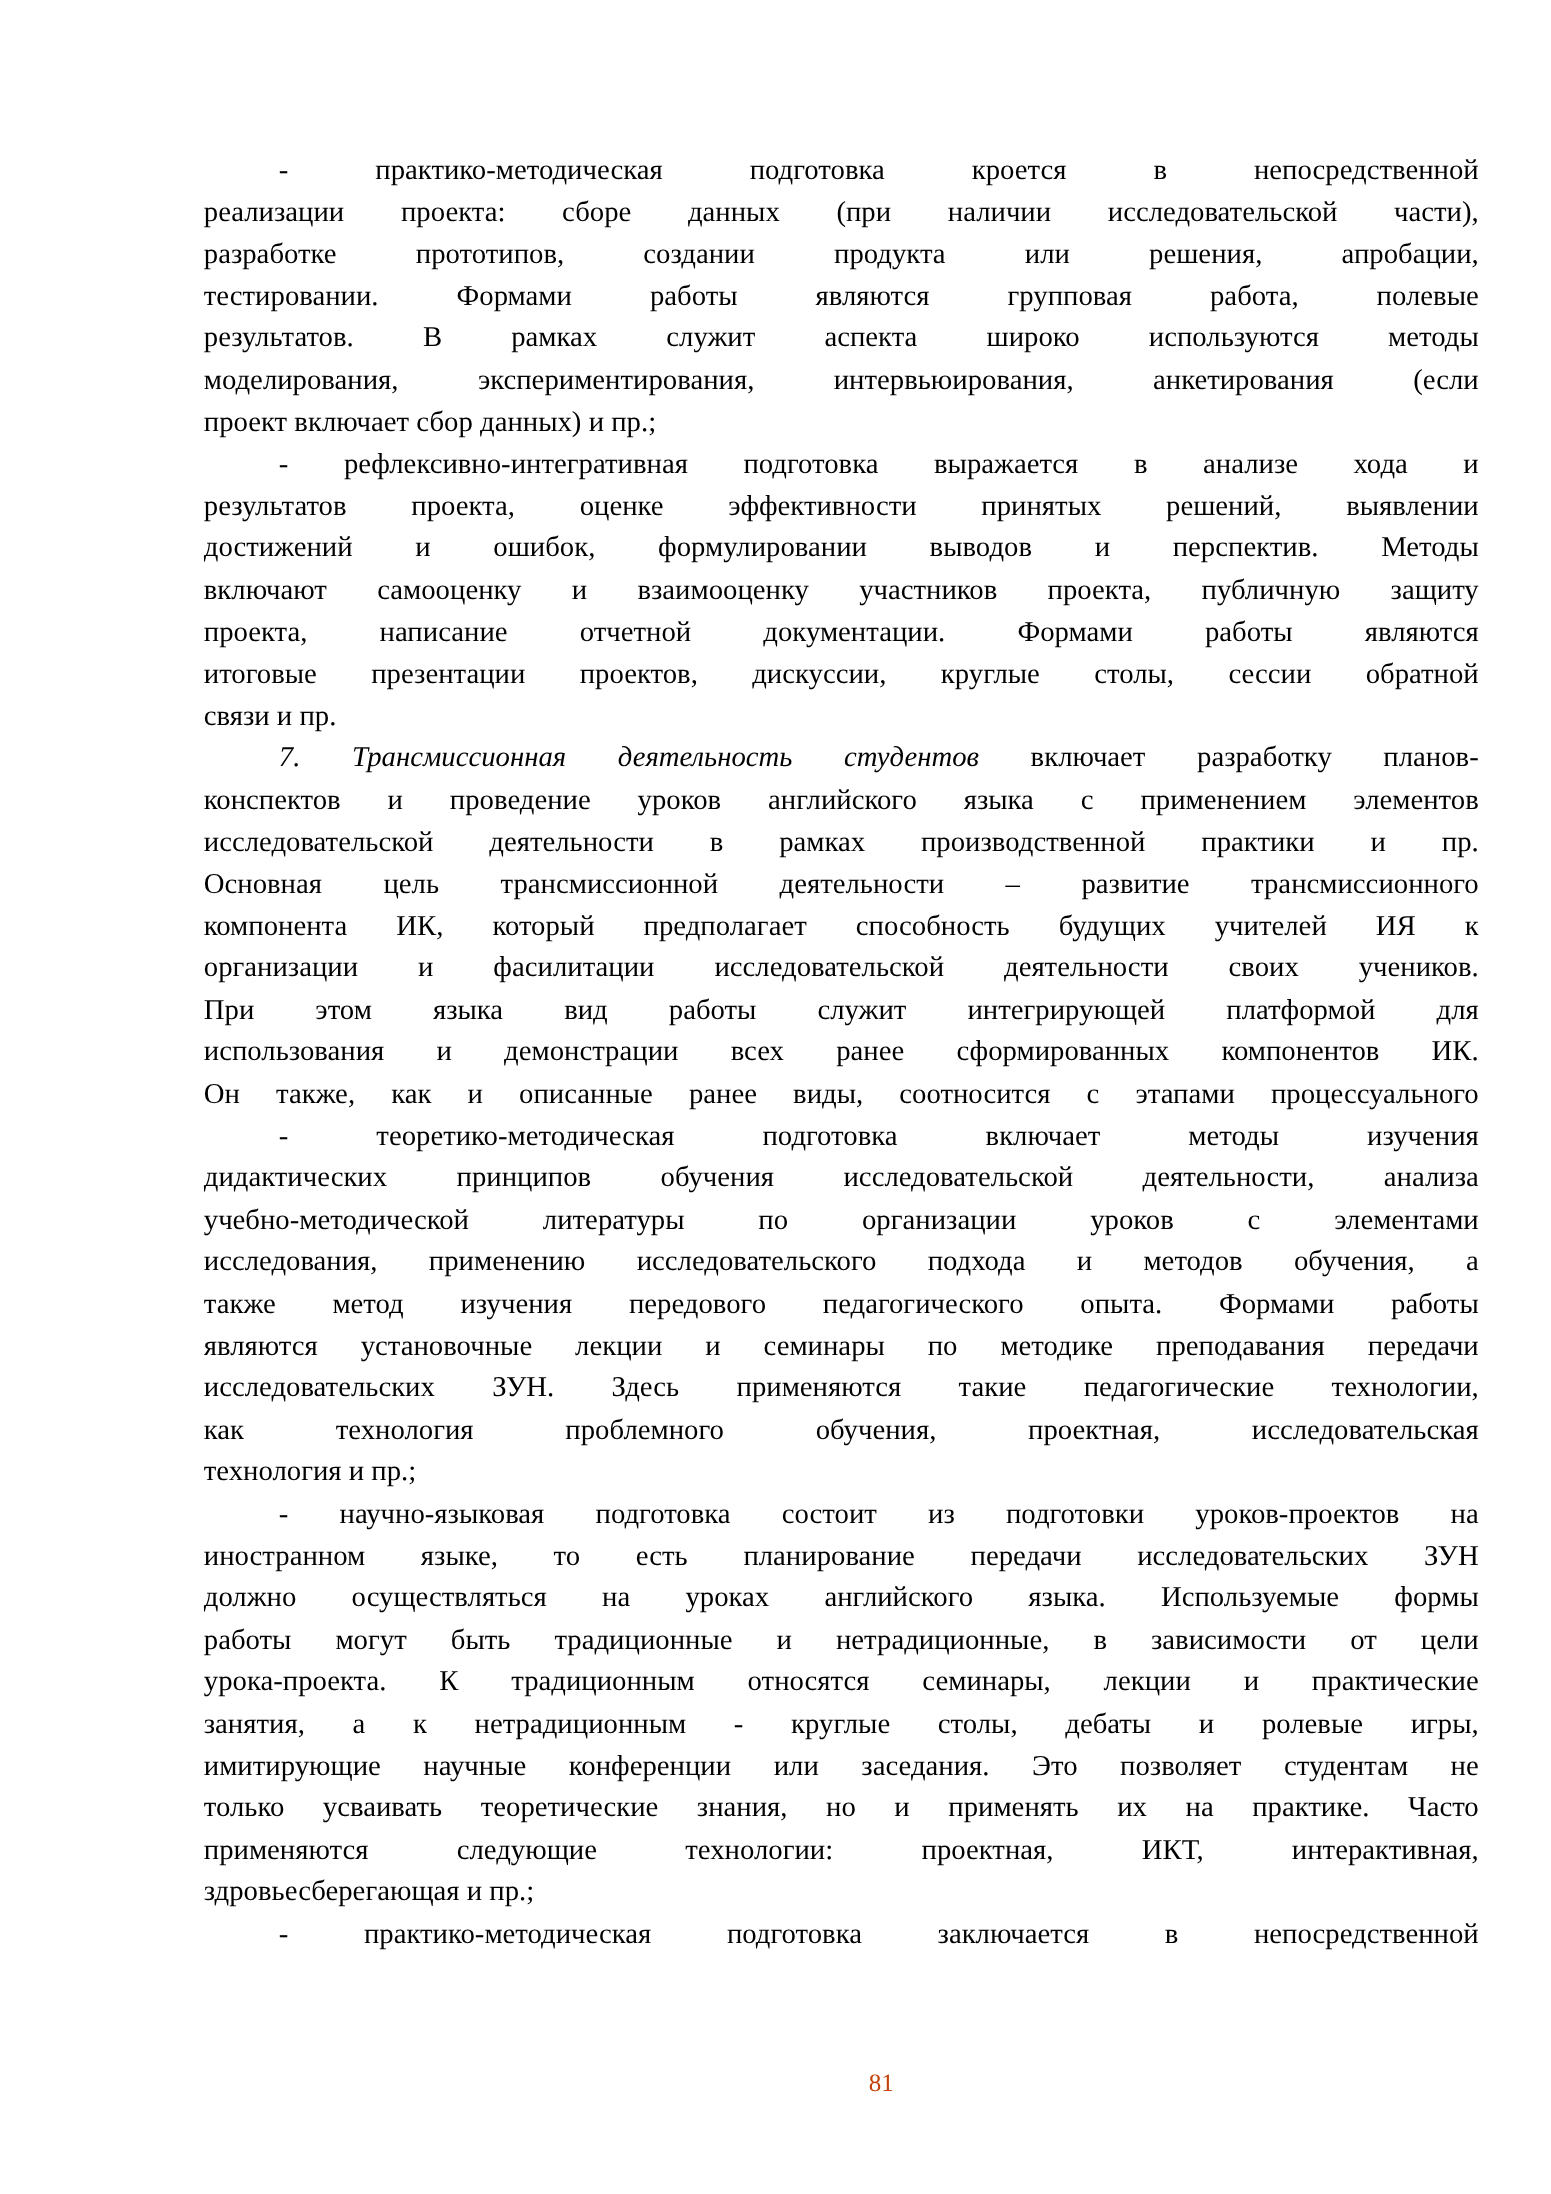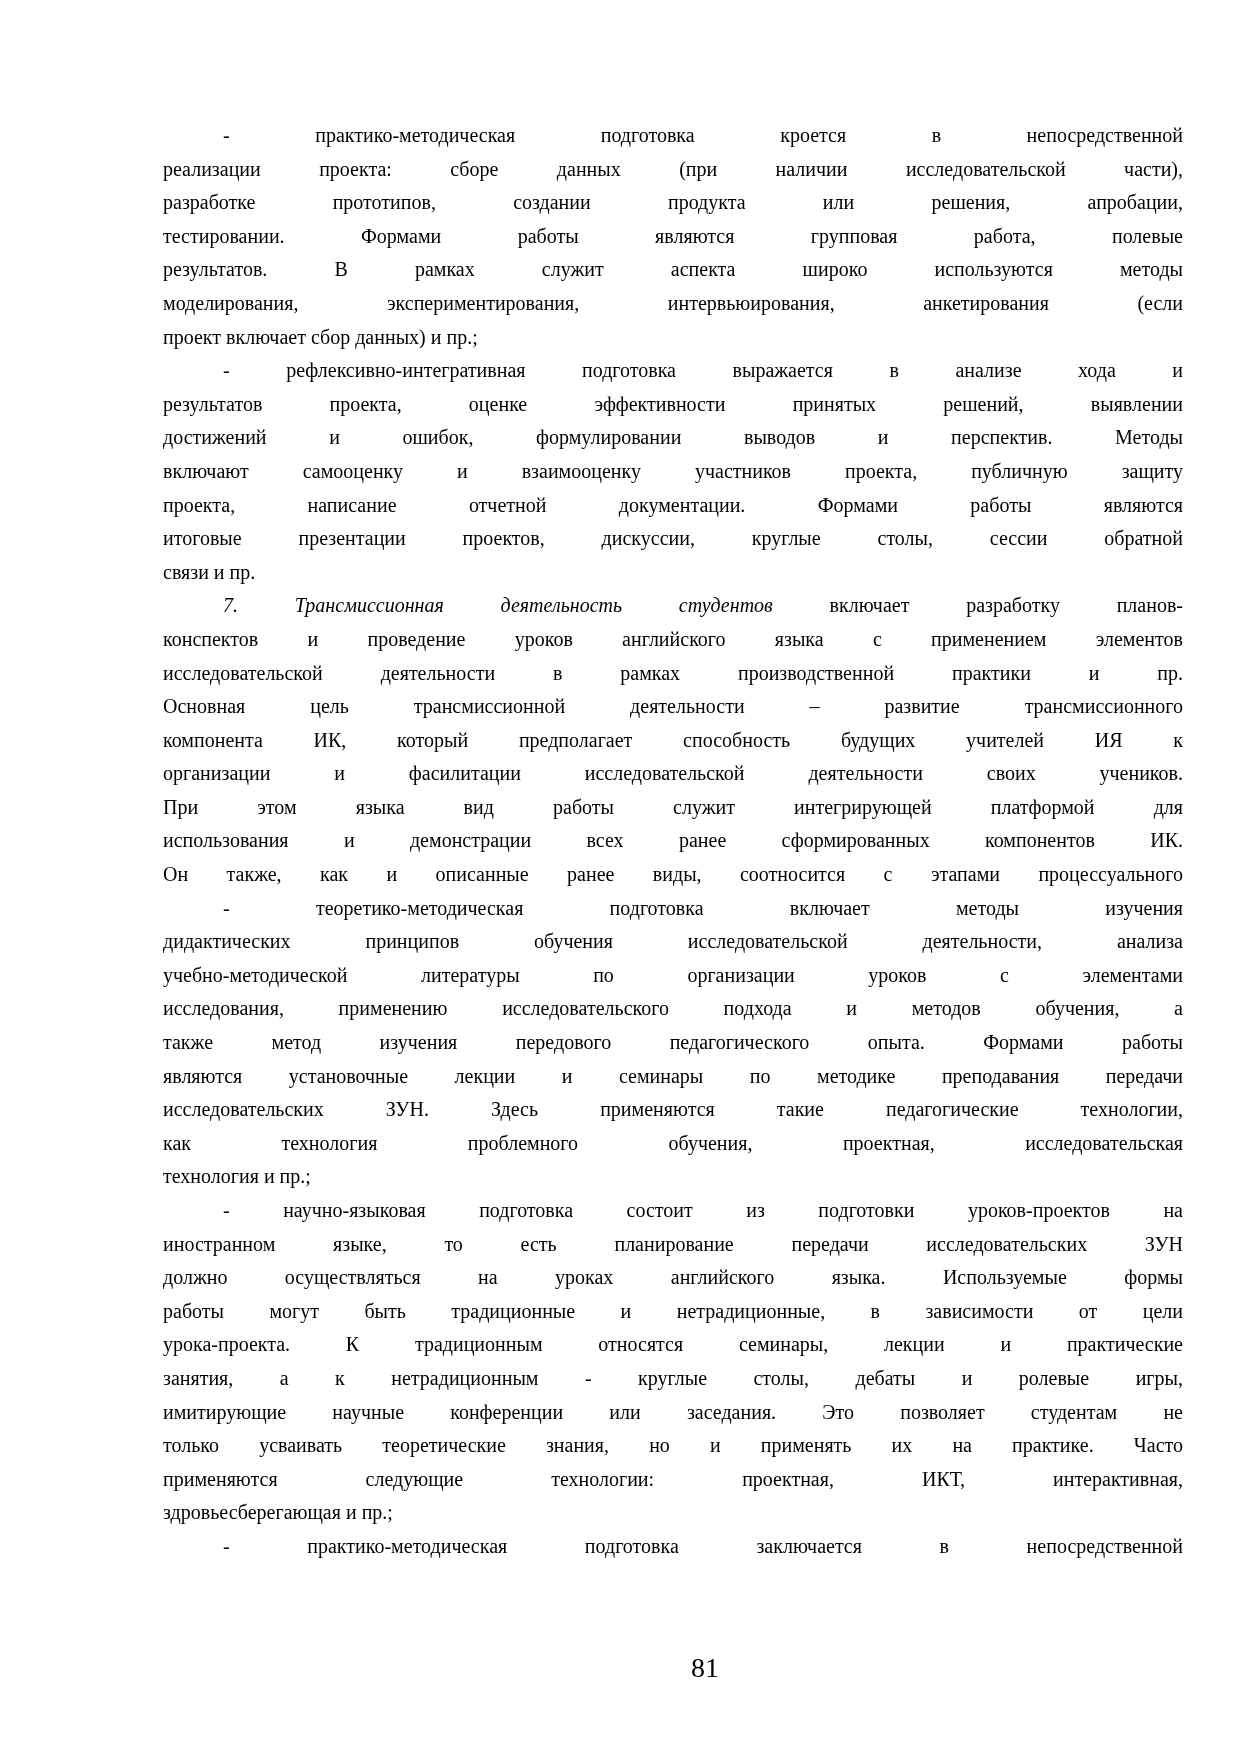--- a/index.html
+++ b/index.html
@@ -14,21 +14,21 @@
     background: #ffffff;
     color: #000000;
     font-family: "Liberation Serif", "DejaVu Serif", serif;
     overflow: hidden;
   }
   .textblock {
     position: absolute;
     left: 163px;
     top: 119px;
     width: 1020px;
-    font-size: 20px;
+    font-size: 23px;
   }
   .line {
     line-height: 33.6px;
     height: 33.6px;
     overflow: hidden;
     white-space: normal;
   }
   .line.just {
     text-align: justify;
     text-align-last: justify;
@@ -40,23 +40,23 @@
   .line.ind {
     text-indent: 60px;
   }
   .line em {
   }
   .pagenum {
     position: absolute;
     top: 1651px;
     left: 705px;
     transform: translateX(-50%);
-    font-size: 28px;
+    font-size: 20px;
     line-height: 33.6px;
-    color: #000000;
+    color: #c2410c;
   }
 </style>
 </head>
 <body>
 
 <div class="page">
   <div class="textblock" id="textblock">
       <div class="line just ind"><span>- практико-методическая подготовка кроется в непосредственной</span></div>
       <div class="line just"><span>реализации проекта: сборе данных (при наличии исследовательской части),</span></div>
       <div class="line just"><span>разработке прототипов, создании продукта или решения, апробации,</span></div>

